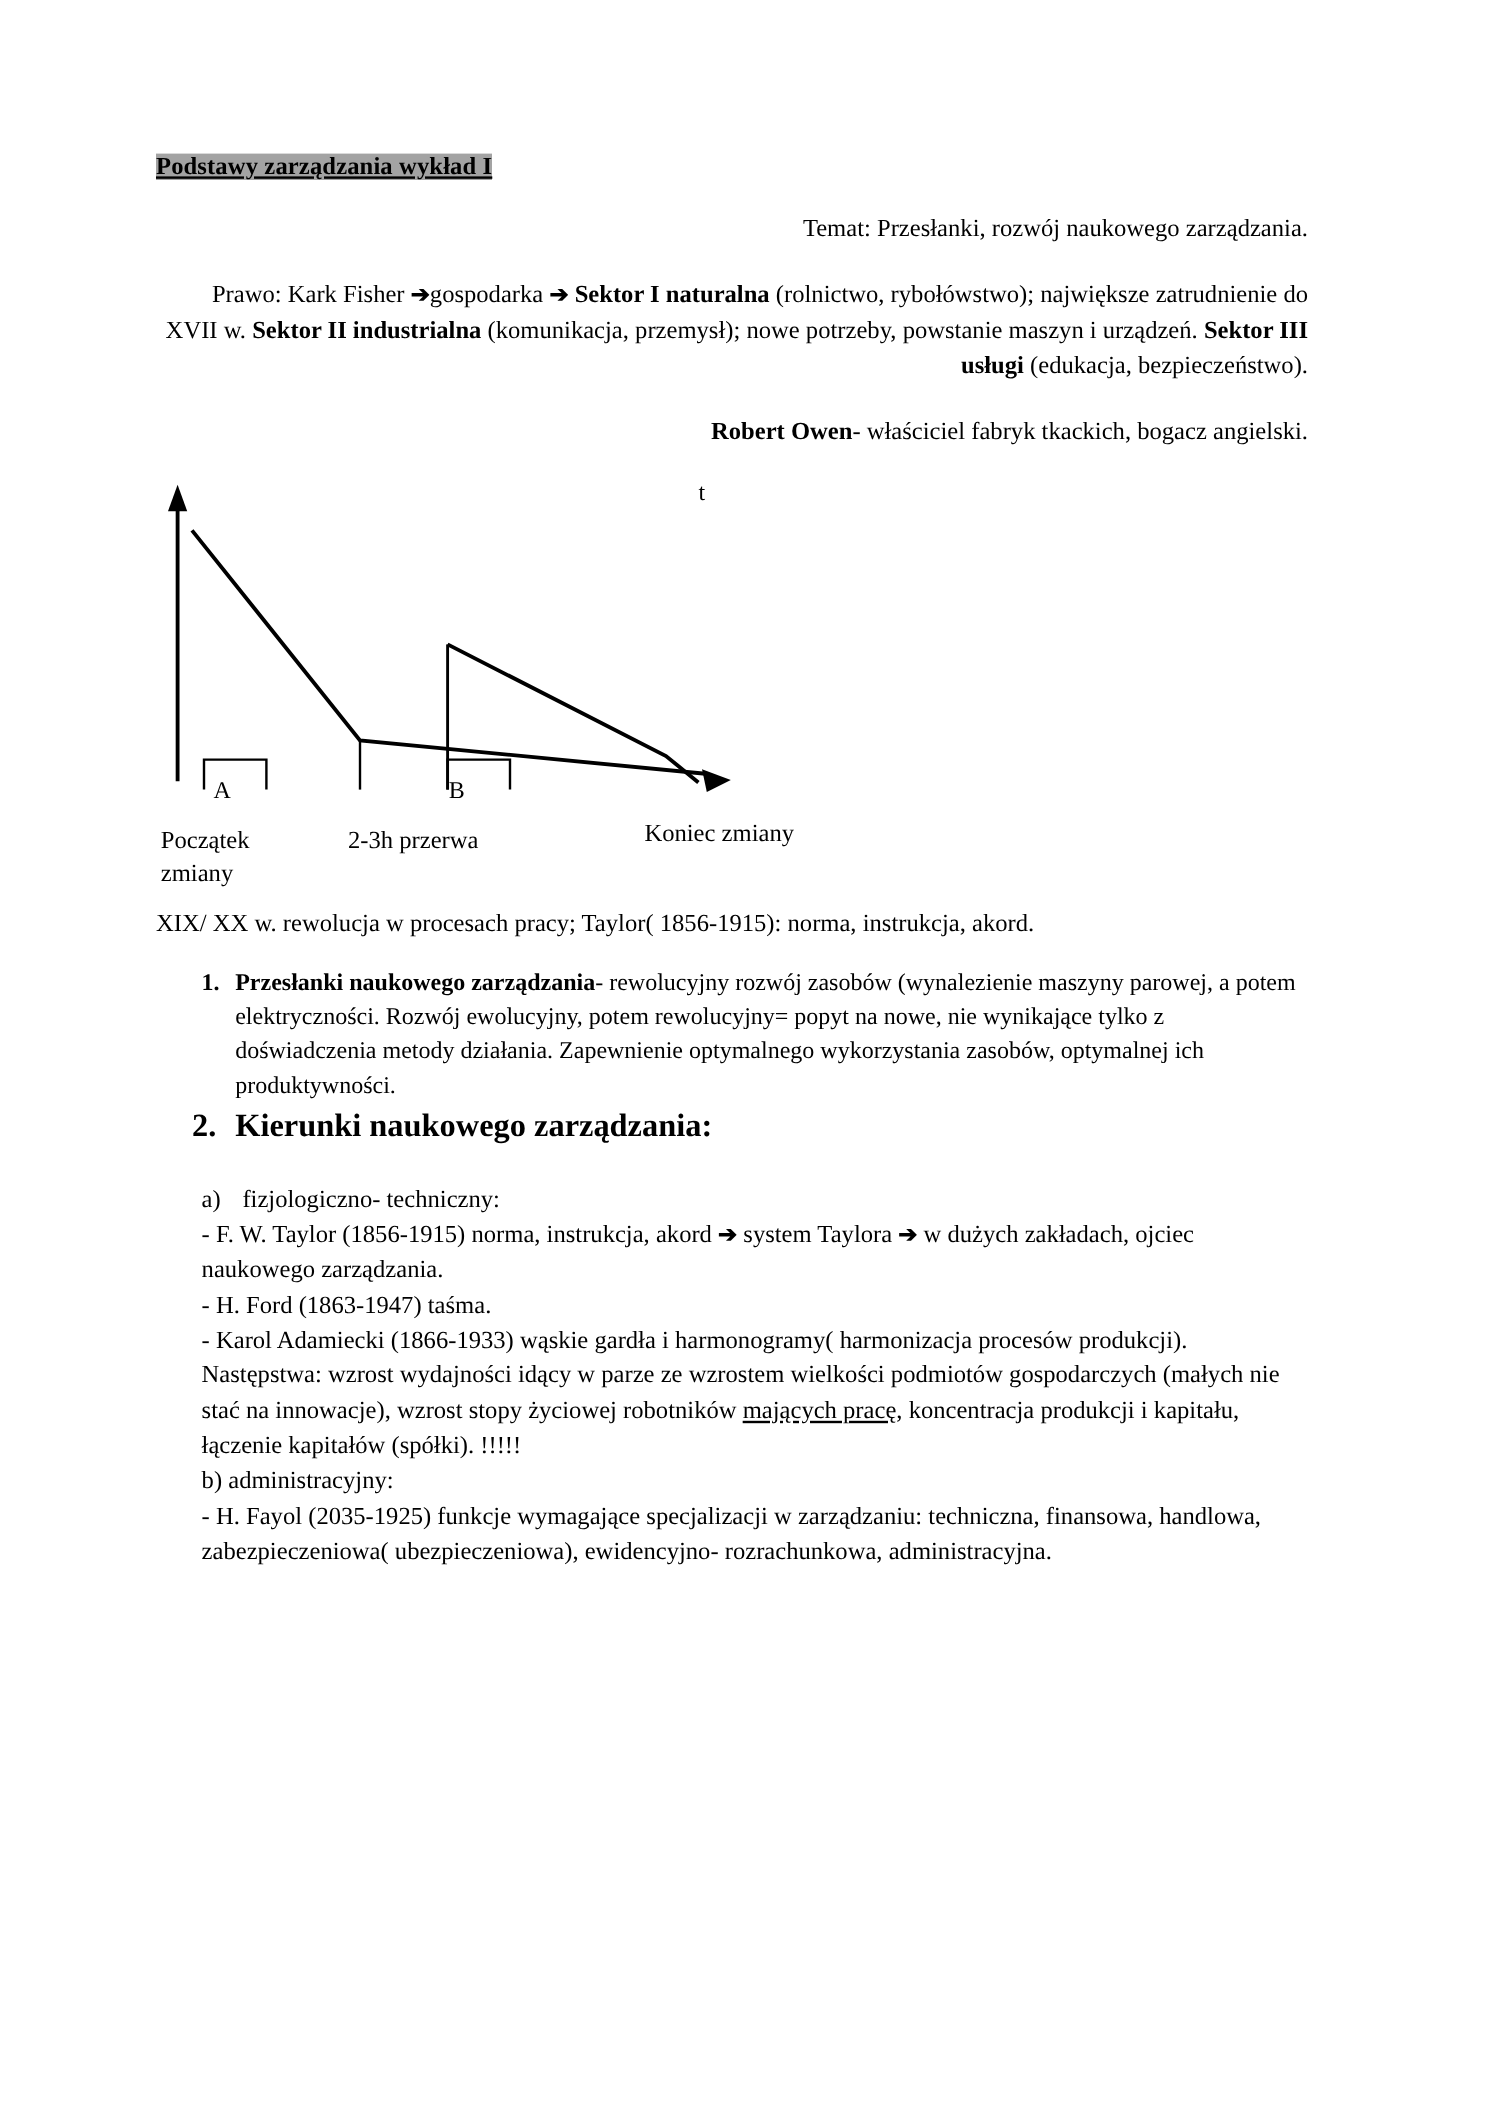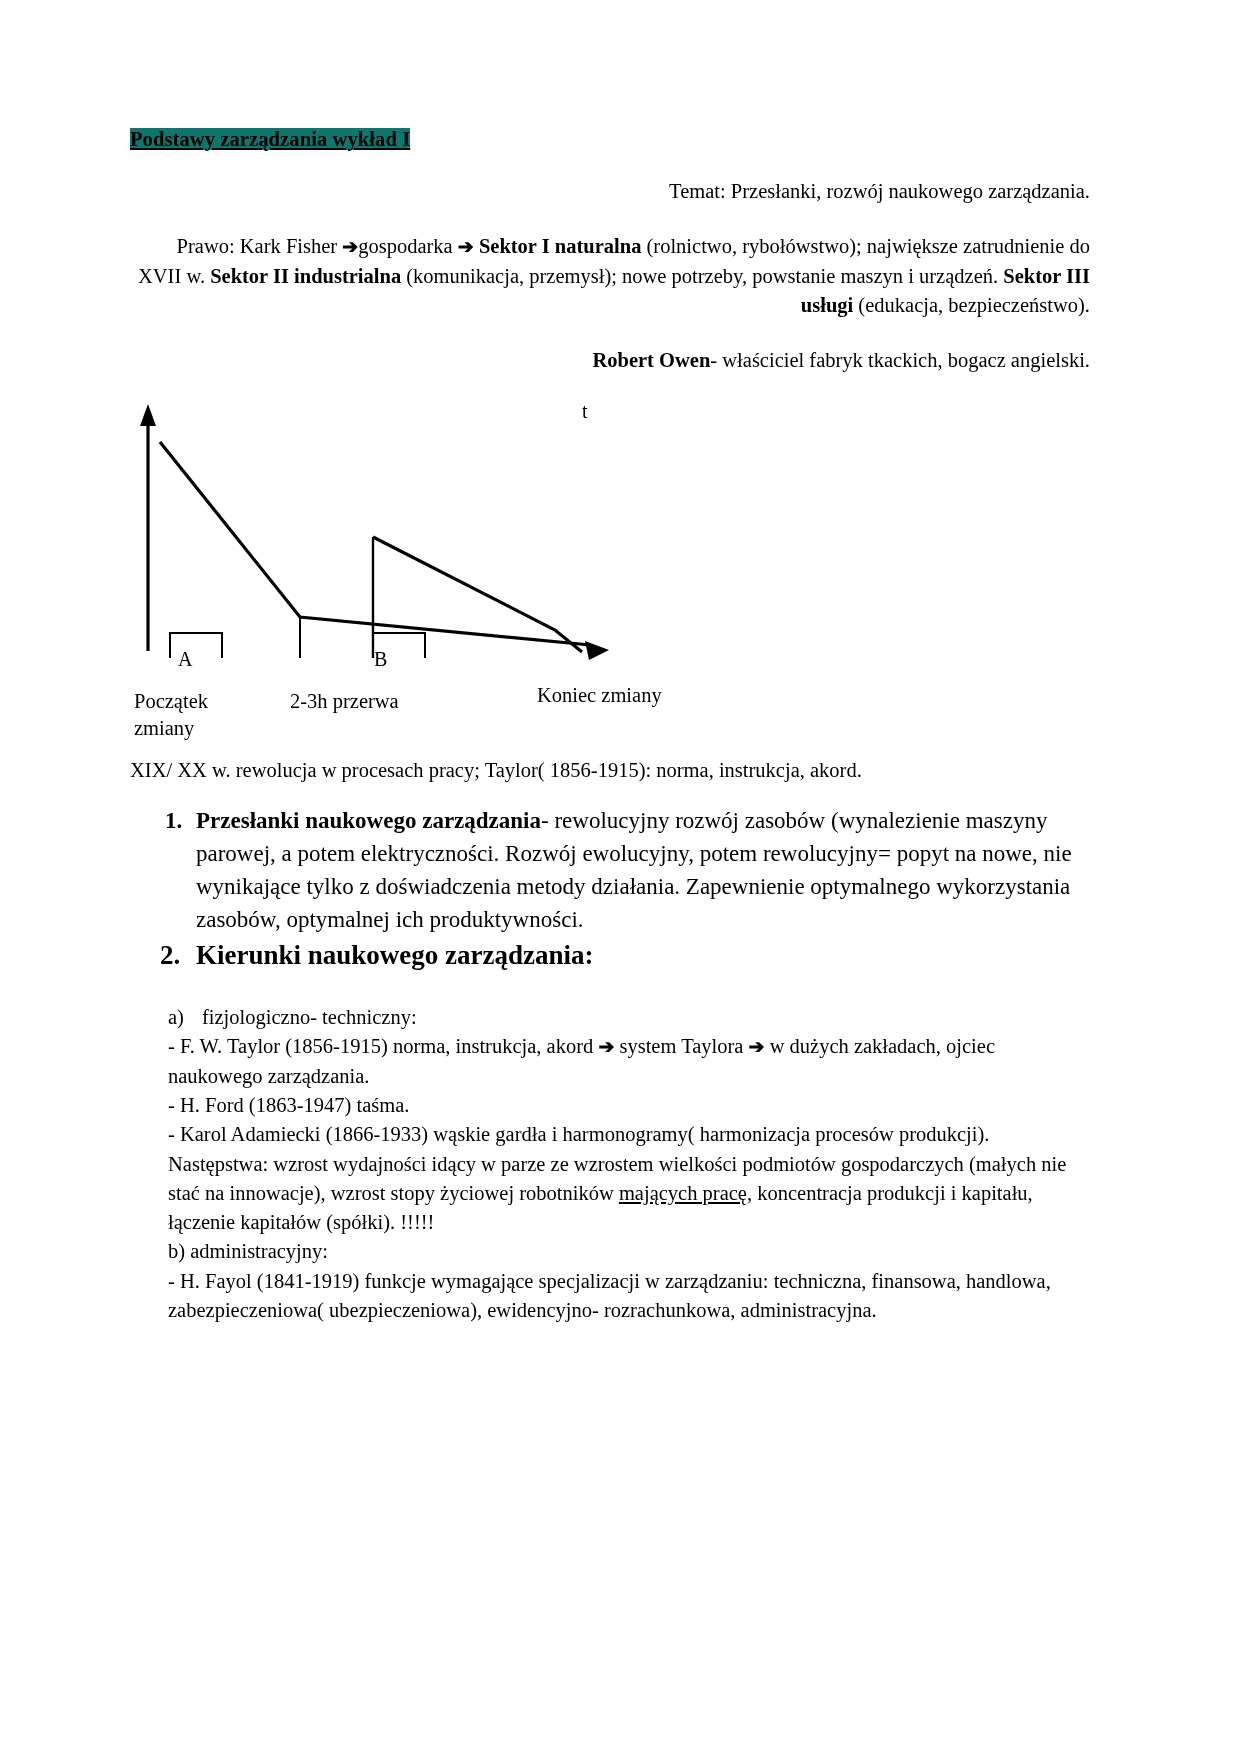--- a/index.html
+++ b/index.html
@@ -18,21 +18,21 @@
     left: 0; top: 0;
     width: 1240px;
     height: 1754px;
     padding: 128px 150px 60px 130px;
   }
   .title-line {
     margin: 0 0 0 0;
   }
   .title {
     display: inline;
-    background: #0f766e;
+    background: #a3a3a3;
     font-weight: bold;
     font-size: 20.5px;
     text-decoration: underline;
     letter-spacing: 0.1px;
   }
   p.para {
     font-size: 20.5px;
     line-height: 1.43;
     margin: 26px 0 0 0;
     text-align: right;
@@ -77,21 +77,21 @@
   }
   p.tight {
     font-size: 20.5px;
     line-height: 1.43;
     margin: 26px 0 0 0;
   }
 
   ol.numlist {
     margin: 20px 0 0 0;
     padding-left: 58px;
-    font-size: 23px;
+    font-size: 20px;
     line-height: 1.43;
   }
   ol.numlist > li { margin: 0 0 0 0; padding-left: 8px; }
   ol.numlist > li::marker { font-weight: bold; }
 
   p.flush {
     font-size: 20.5px;
     line-height: 1.43;
     margin: 0;
   }
@@ -182,16 +182,16 @@
   <ol class="numlist2">
     <li>Kierunki naukowego zarządzania:</li>
   </ol>
 
   <div class="sublist">
     <p class="row alpha-row"><span class="alpha-tag">a)</span><span>fizjologiczno- techniczny:</span></p>
     <p class="row"><span>- F. W. Taylor (1856-1915) norma, instrukcja, akord </span><span class="arrow">➔</span><span> system Taylora </span><span class="arrow">➔</span><span> w dużych zakładach, ojciec naukowego zarządzania.</span></p>
     <p class="row">- H. Ford (1863-1947) taśma.</p>
     <p class="row"><span>- Karol Adamiecki (1866-1933) wąskie gardła i harmonogramy( harmonizacja procesów produkcji). Następstwa: wzrost wydajności idący w parze ze wzrostem wielkości podmiotów gospodarczych (małych nie stać na innowacje), wzrost stopy życiowej robotników </span><span class="u">mających pracę</span><span>, koncentracja produkcji i kapitału, łączenie kapitałów (spółki). !!!!!</span></p>
     <p class="row">b) administracyjny:</p>
-    <p class="row">- H. Fayol (1841-1919) funkcje wymagające specjalizacji w zarządzaniu: techniczna, finansowa, handlowa, zabezpieczeniowa( ubezpieczeniowa), ewidencyjno- rozrachunkowa, administracyjna.</p>
+    <p class="row">- H. Fayol (2035-1925) funkcje wymagające specjalizacji w zarządzaniu: techniczna, finansowa, handlowa, zabezpieczeniowa( ubezpieczeniowa), ewidencyjno- rozrachunkowa, administracyjna.</p>
   </div>
 
 </div>
 
 </body></html>

